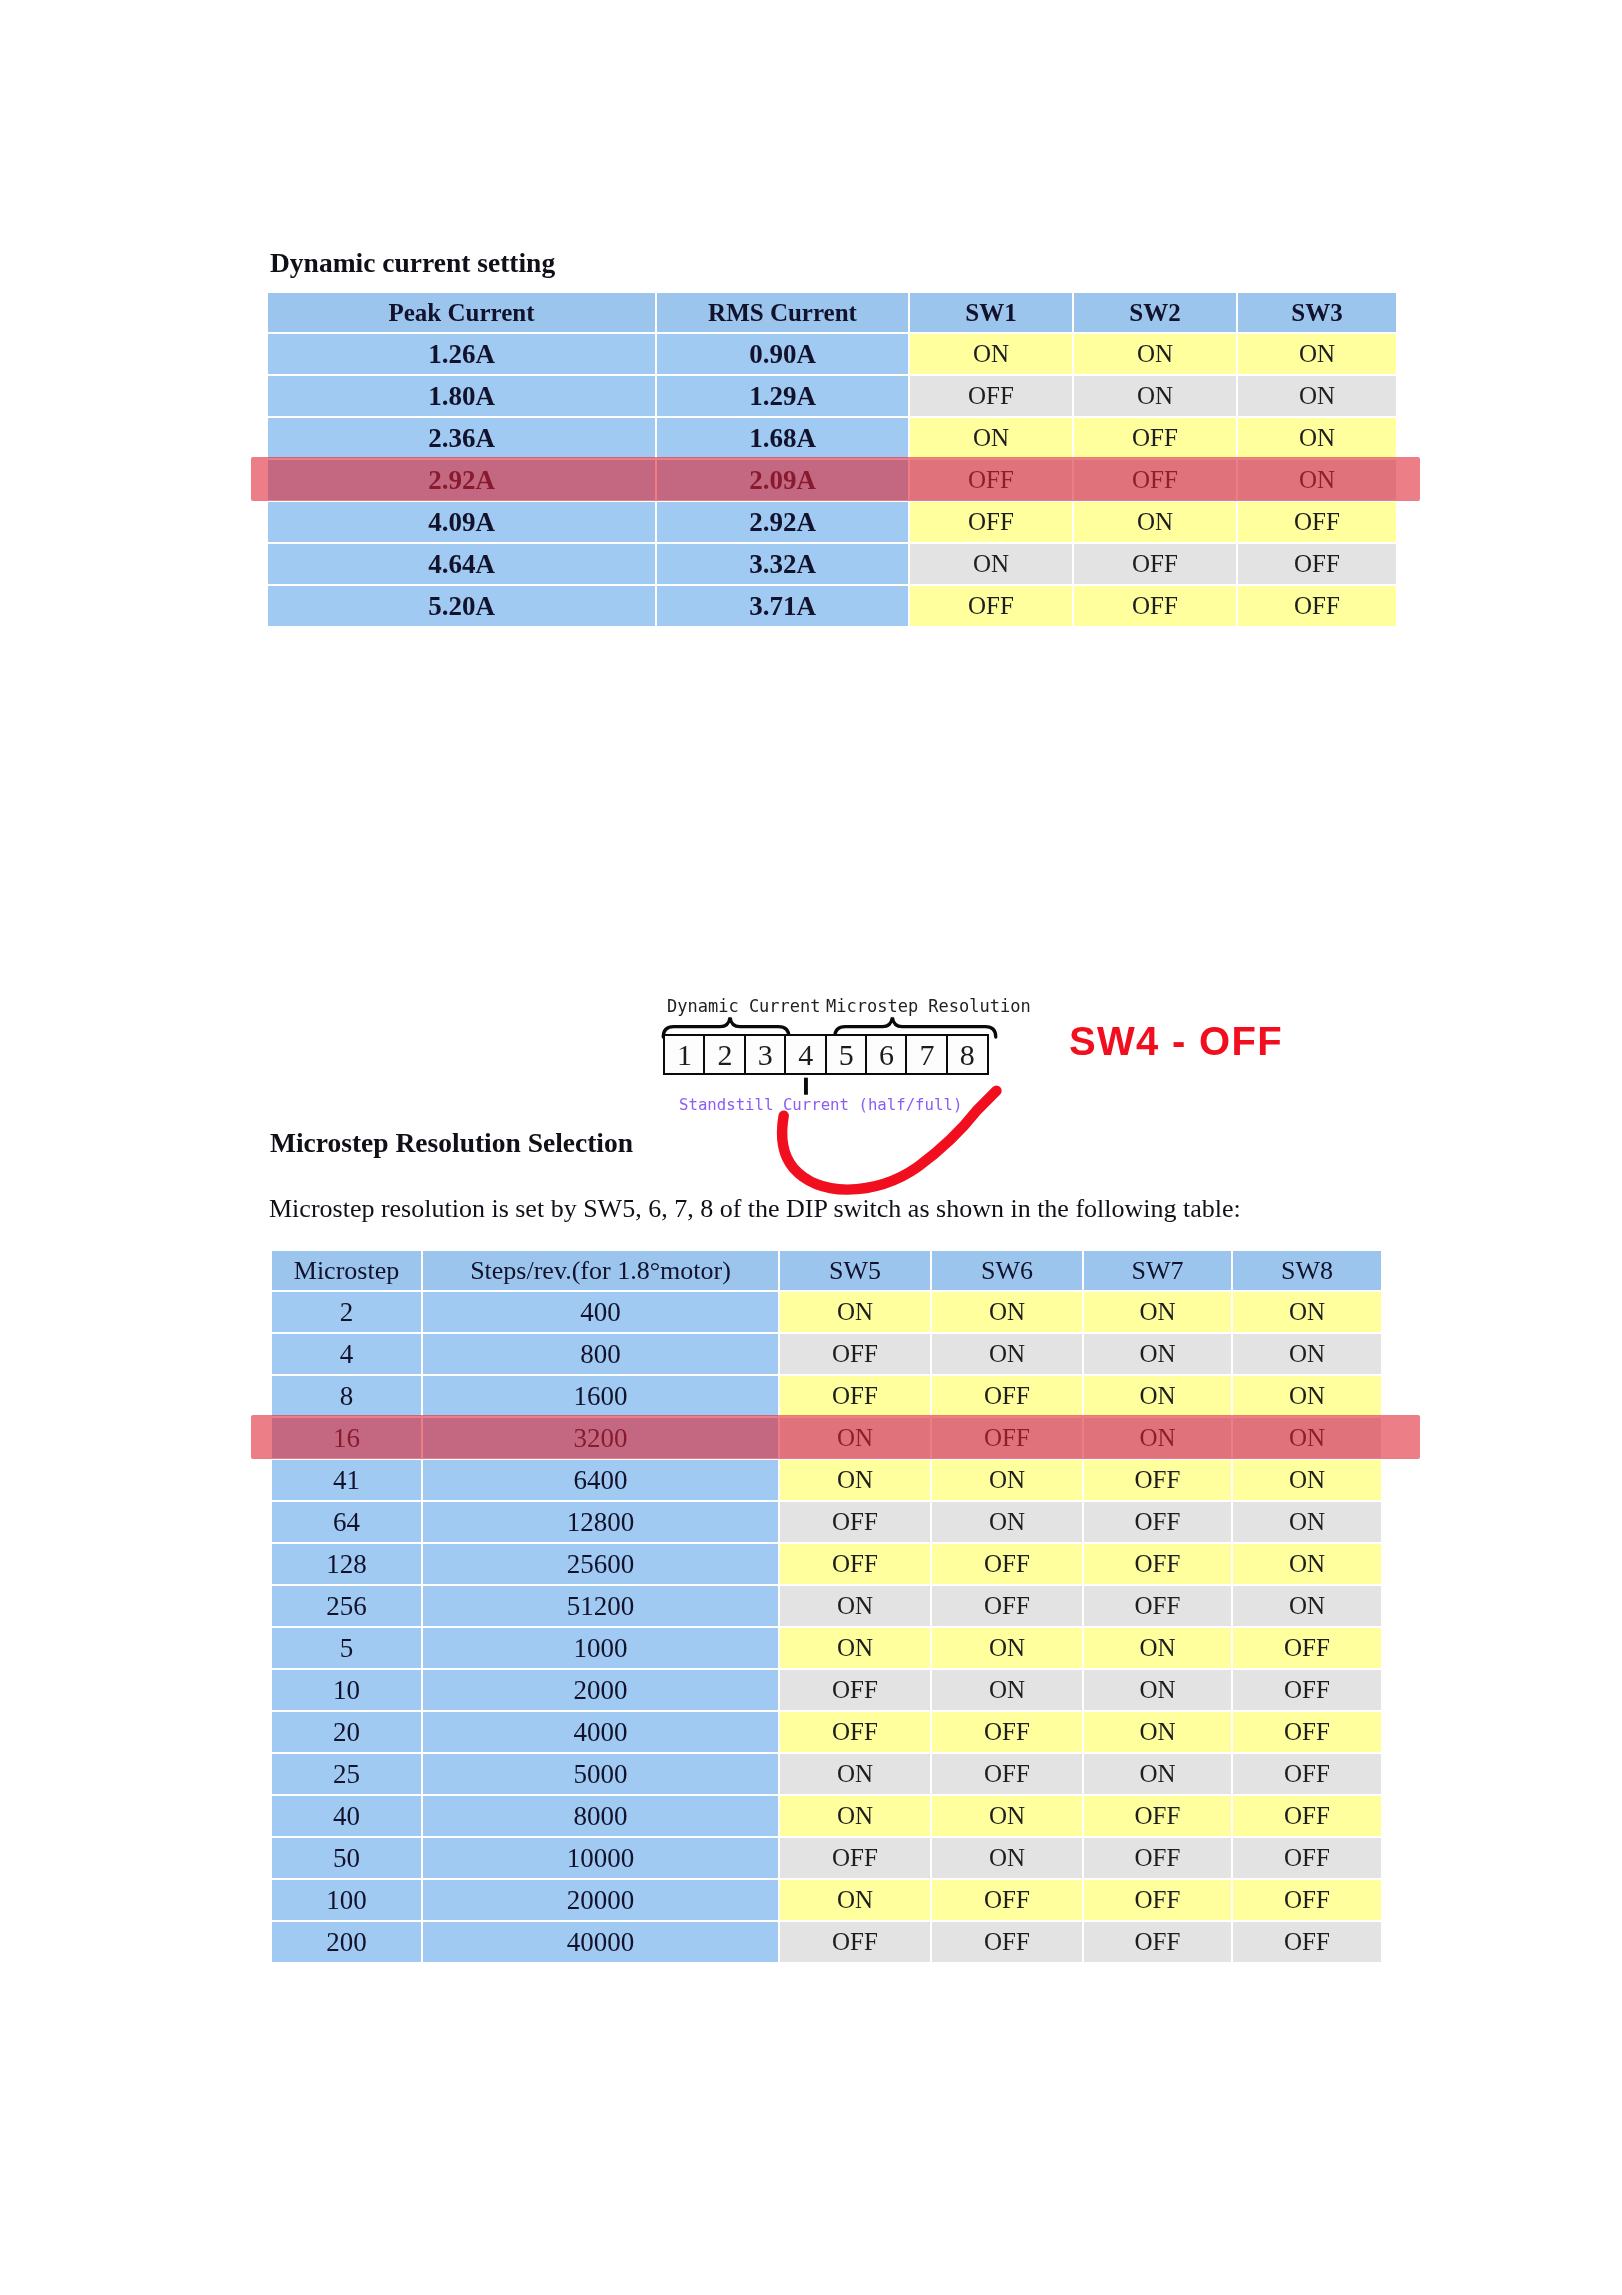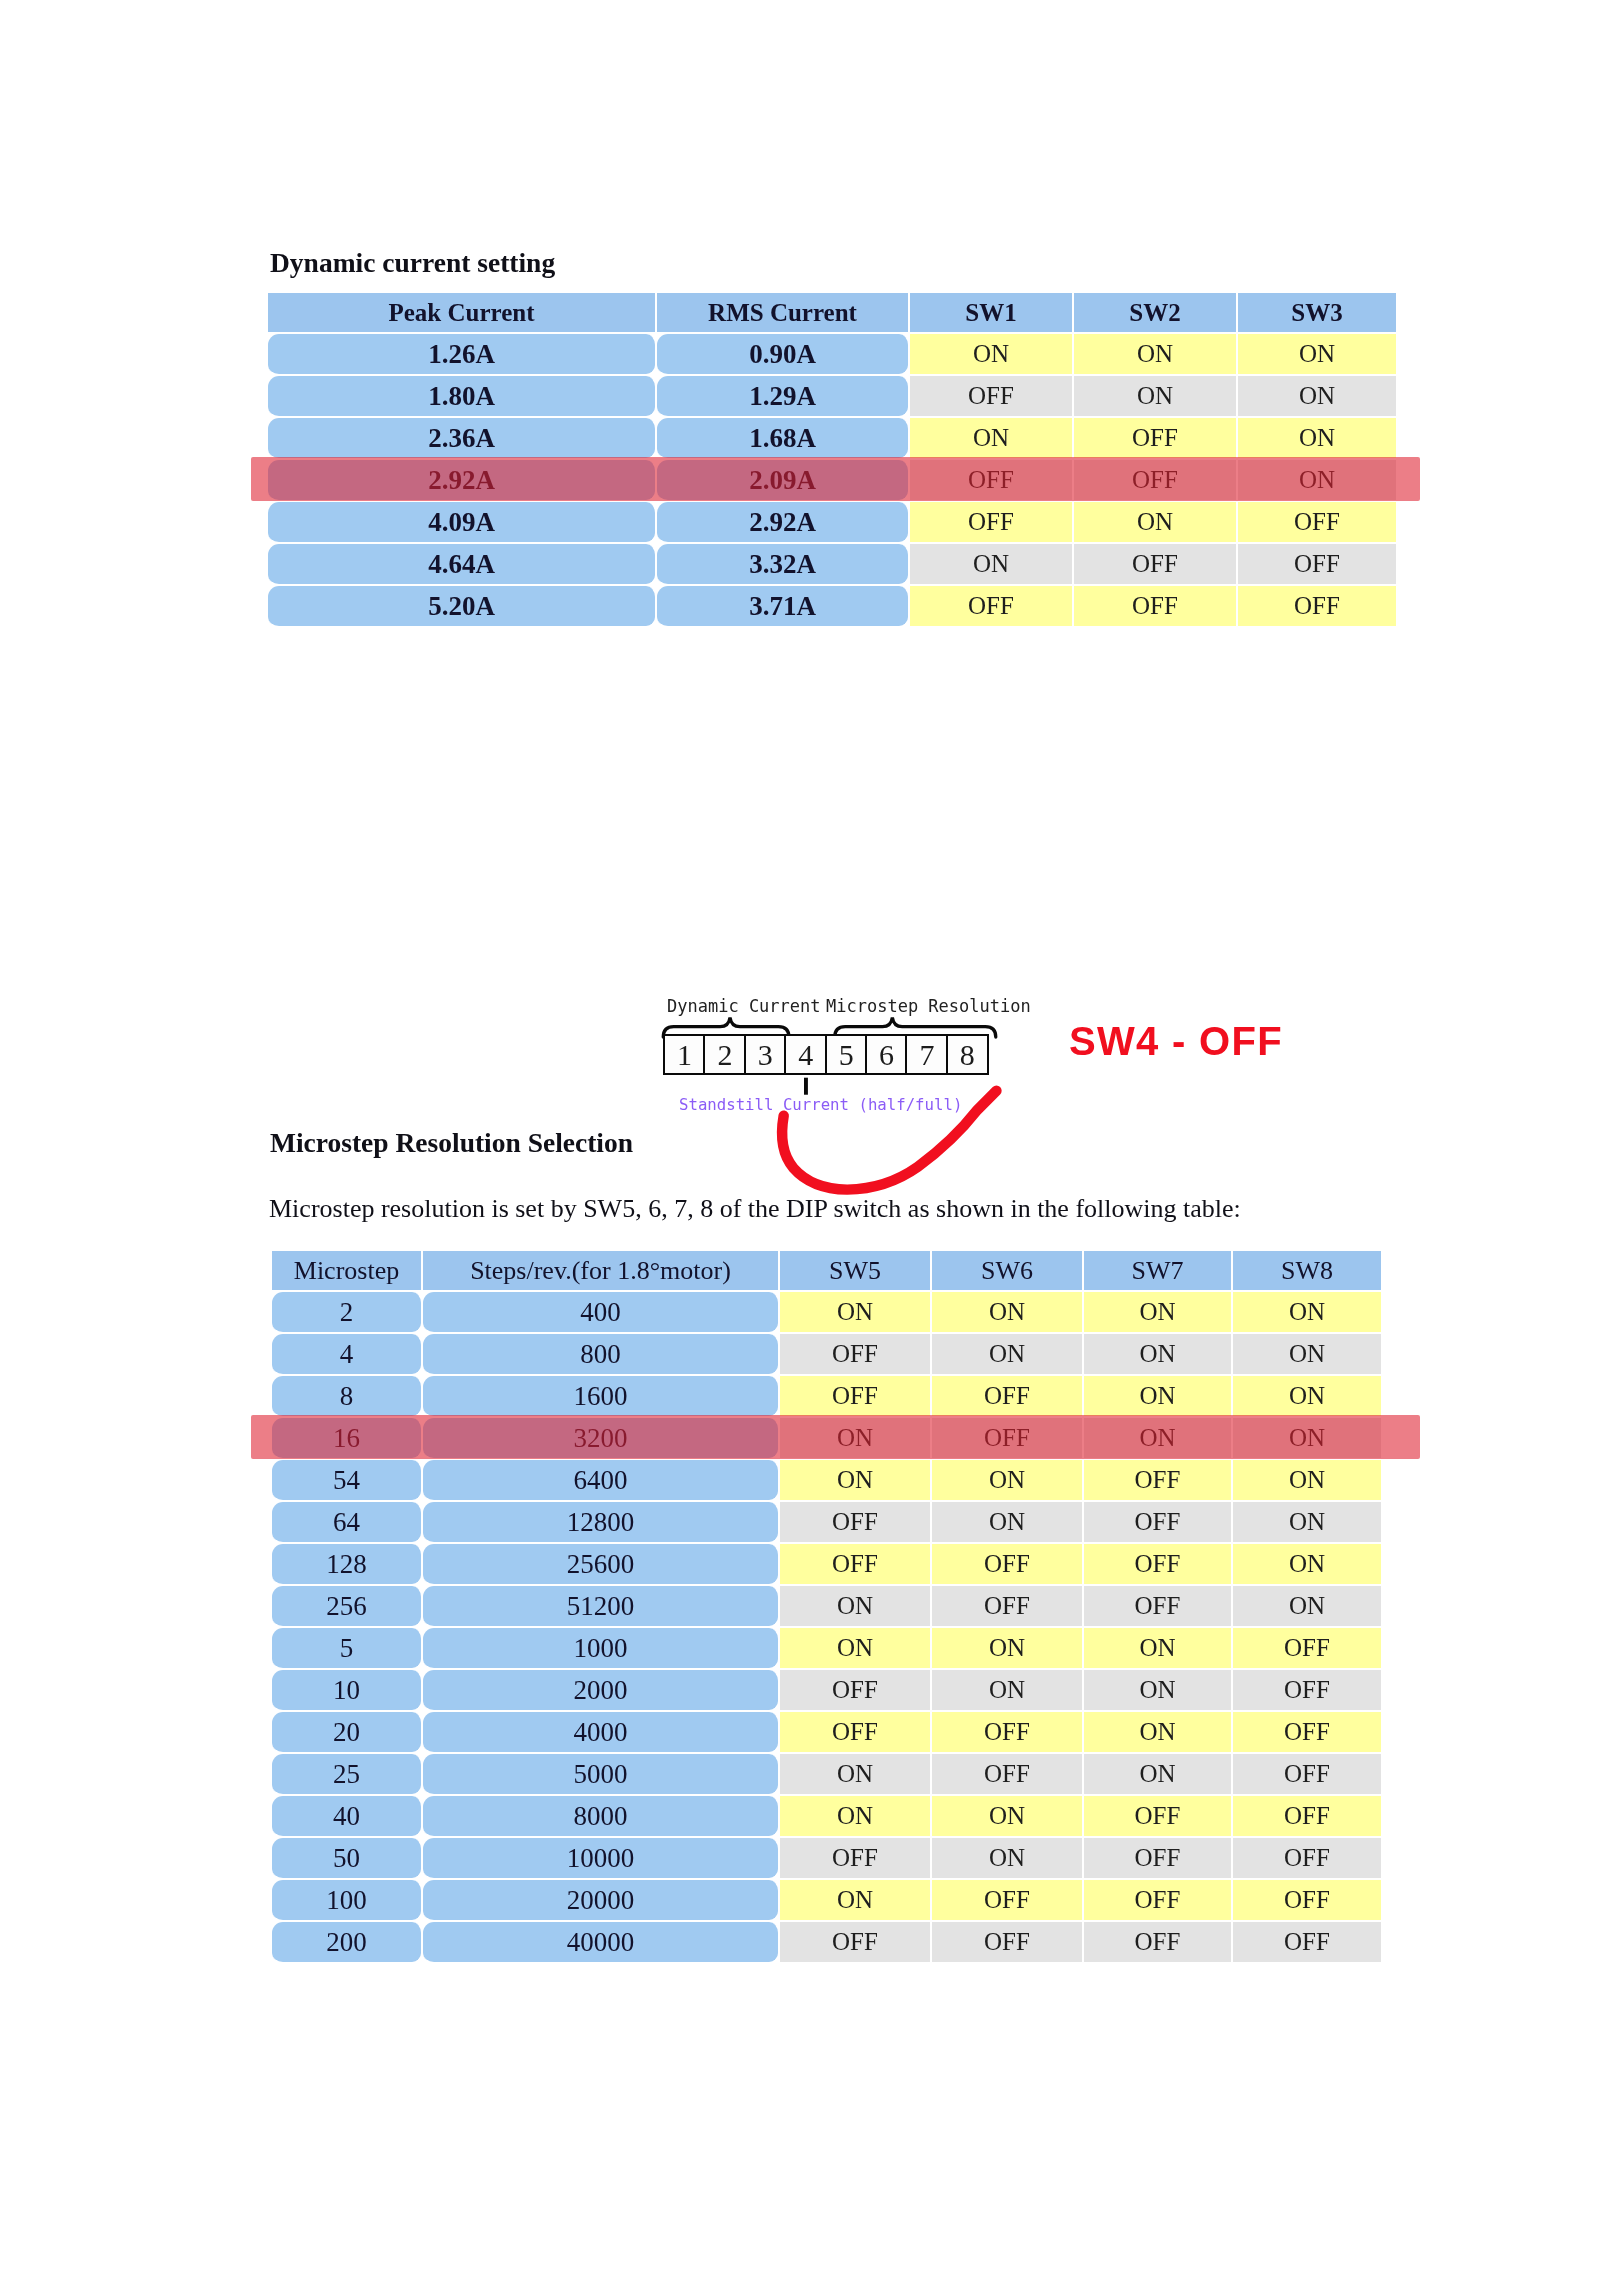--- a/index.html
+++ b/index.html
@@ -17,21 +17,21 @@
 
   
   table.tbl{border-collapse:separate;border-spacing:0;table-layout:fixed;}
   table.tbl th,table.tbl td{
     box-sizing:border-box;text-align:center;vertical-align:middle;
     border-right:2px solid #ffffff;border-bottom:2.6px solid #ffffff;
     overflow:hidden;white-space:nowrap;
   }
   table.tbl th{height:41px;background:#9cc5ee;font-size:25px;color:#12122c;}
   table.tbl td{height:42px;}
-  td.blue{background:#a0caf1;font-size:27px;color:#12122c;border-radius:11px;}
+  td.blue{background:#a0caf1;font-size:27px;color:#12122c;}
   #table1 th{font-weight:bold;}
   #table1 td.blue{font-weight:bold;}
   #table2 th{font-weight:normal;font-size:26px;}
   td.sw{font-size:25px;color:#1e1e1e;font-weight:normal;}
   tbody tr:nth-child(odd) td.sw{background:#ffff9e;}
   tbody tr:nth-child(even) td.sw{background:#e3e3e3;}
 
   
   .row-highlight{
     background:rgba(222,32,48,0.58);
@@ -214,21 +214,21 @@
       </tr>
         <tr>
         <td class="blue">16</td>
         <td class="blue">3200</td>
         <td class="sw">ON</td>
         <td class="sw">OFF</td>
         <td class="sw">ON</td>
         <td class="sw">ON</td>
       </tr>
         <tr>
-        <td class="blue">54</td>
+        <td class="blue">41</td>
         <td class="blue">6400</td>
         <td class="sw">ON</td>
         <td class="sw">ON</td>
         <td class="sw">OFF</td>
         <td class="sw">ON</td>
       </tr>
         <tr>
         <td class="blue">64</td>
         <td class="blue">12800</td>
         <td class="sw">OFF</td>

